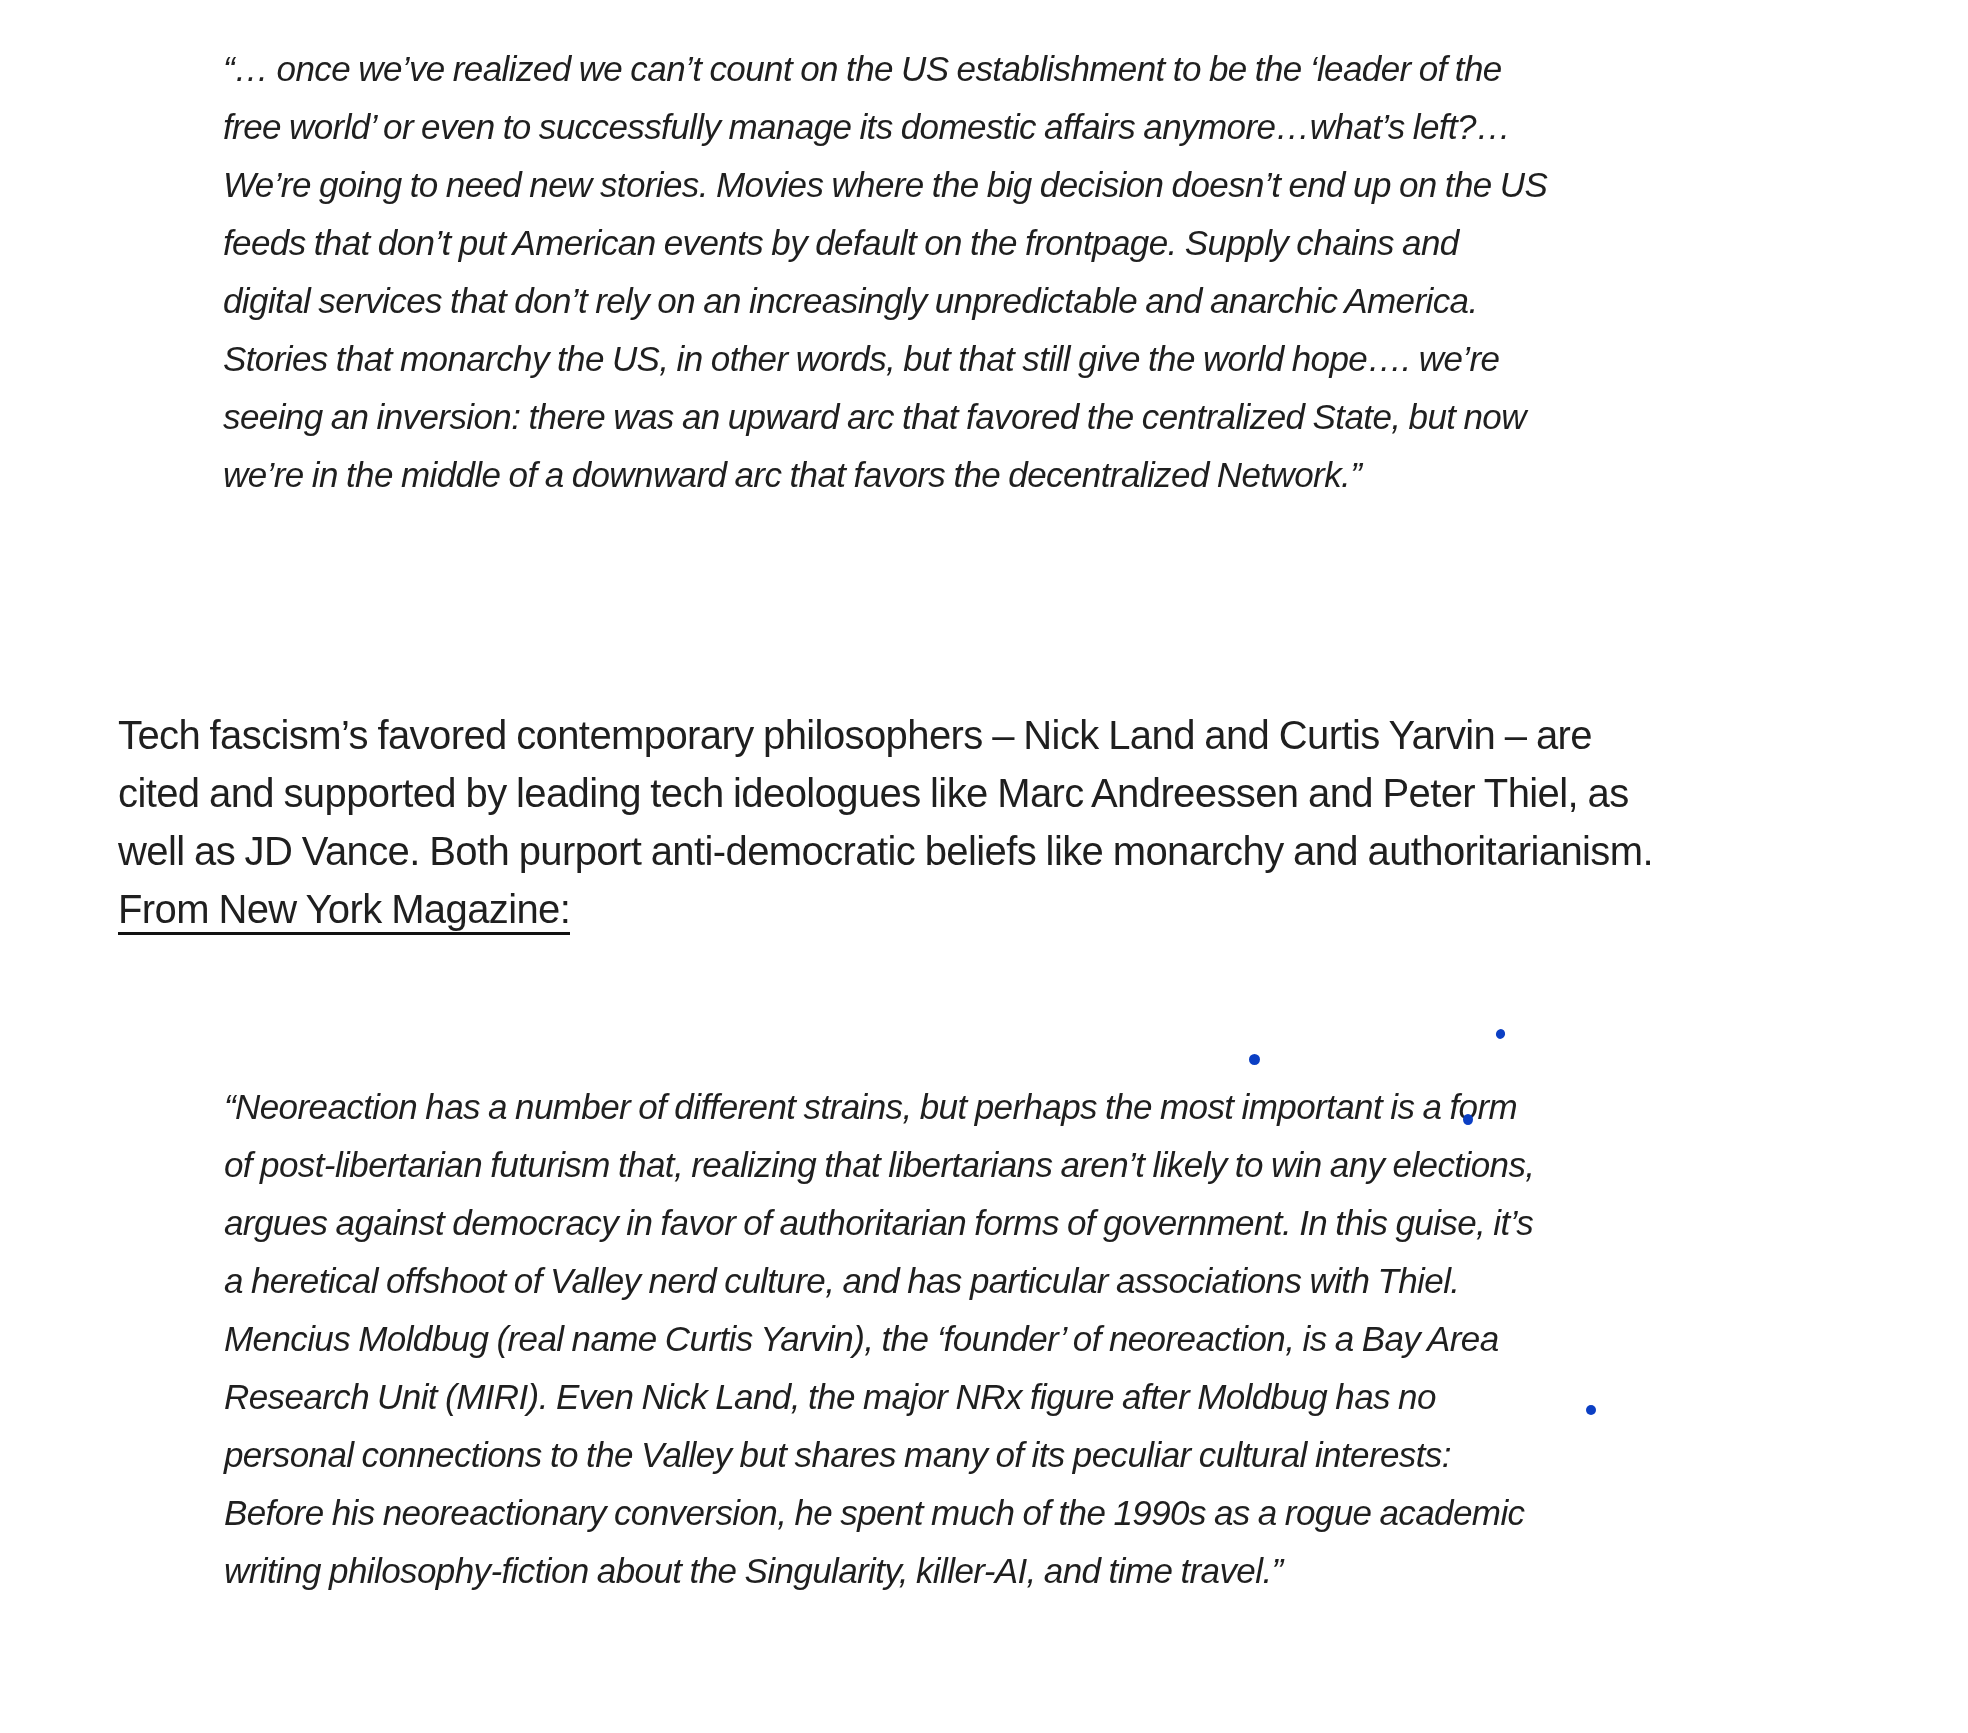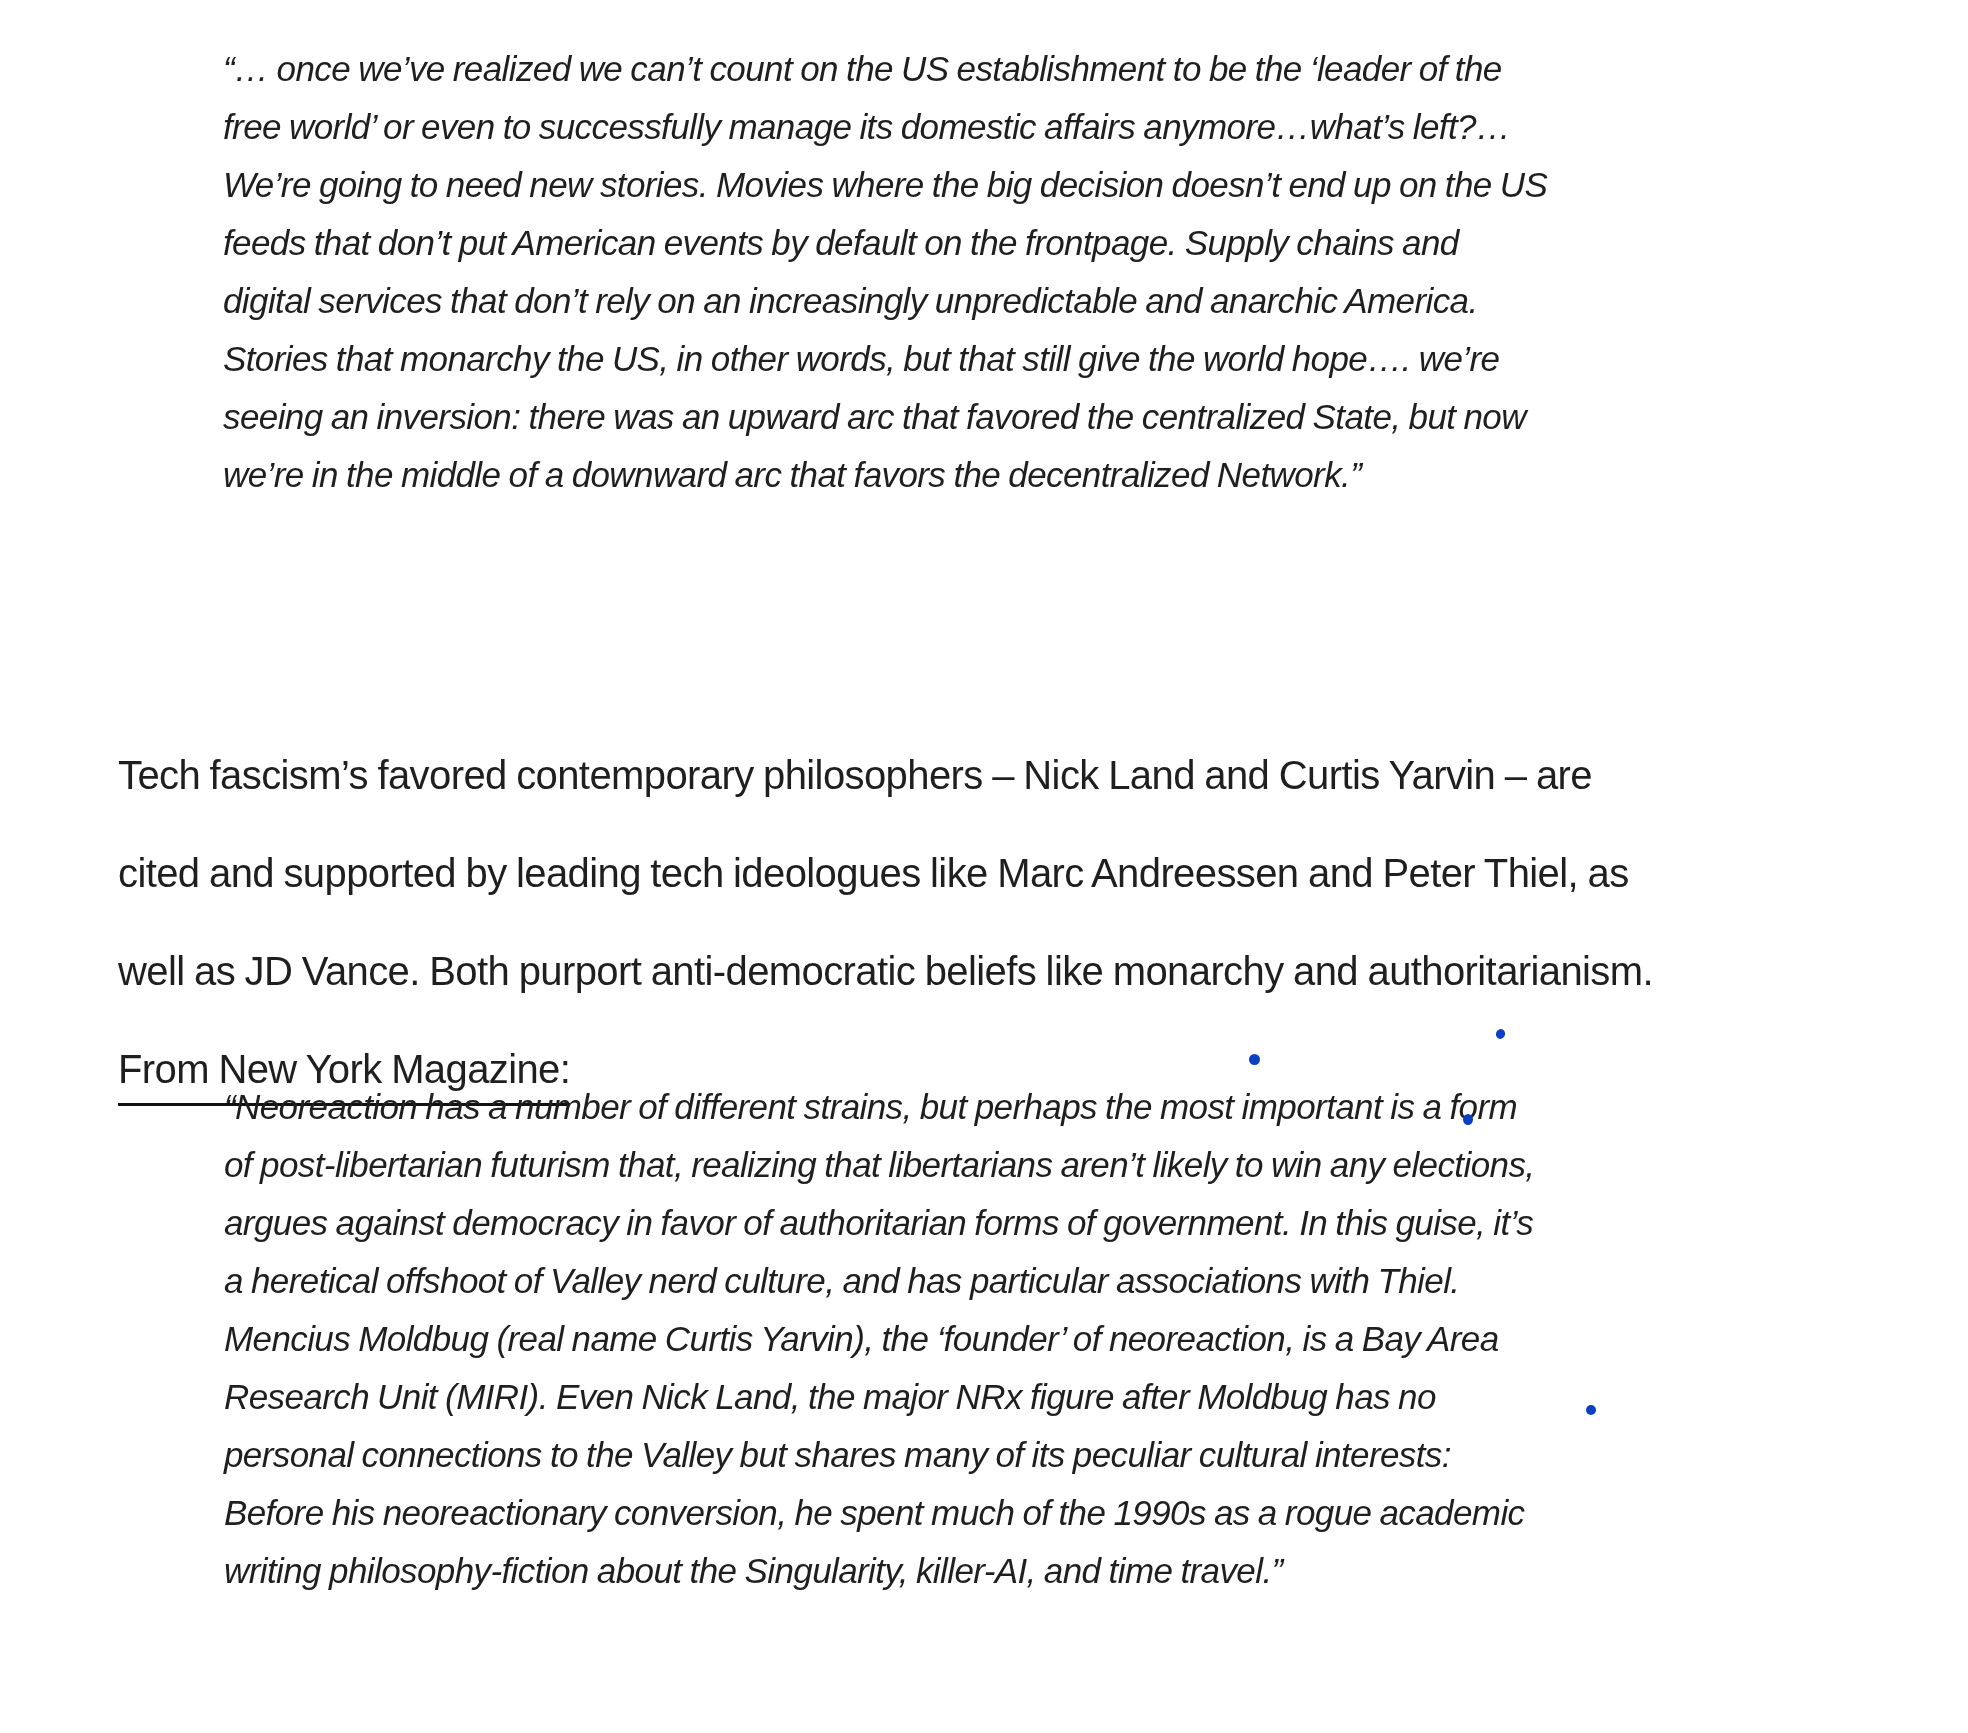--- a/index.html
+++ b/index.html
@@ -39,26 +39,26 @@
     .para {
       position: absolute;
       left: 118px;
       top: 706px;
       width: 1800px;
       font-size: 40px;
       line-height: 58px;
       letter-spacing: -0.6px;
       word-spacing: -1px;
     }
-    .para .line { display: block; white-space: nowrap; margin-top: 40px; }
+    .para .line { display: block; white-space: nowrap; }
     .para a {
       color: #1f1f1f;
       text-decoration: none;
       border-bottom: 3px solid #111;
-      padding-bottom: 12px;
+      padding-bottom: 1px;
       cursor: pointer;
     }
 
     .dot {
       position: absolute;
       border-radius: 50%;
       background: #0b3fc4;
     }
   </style>
 </head>

